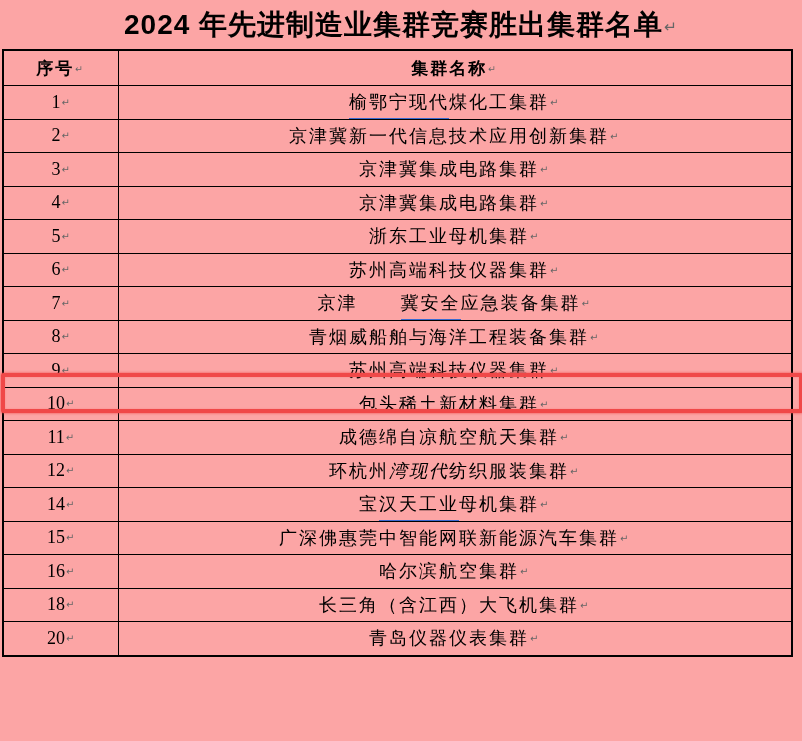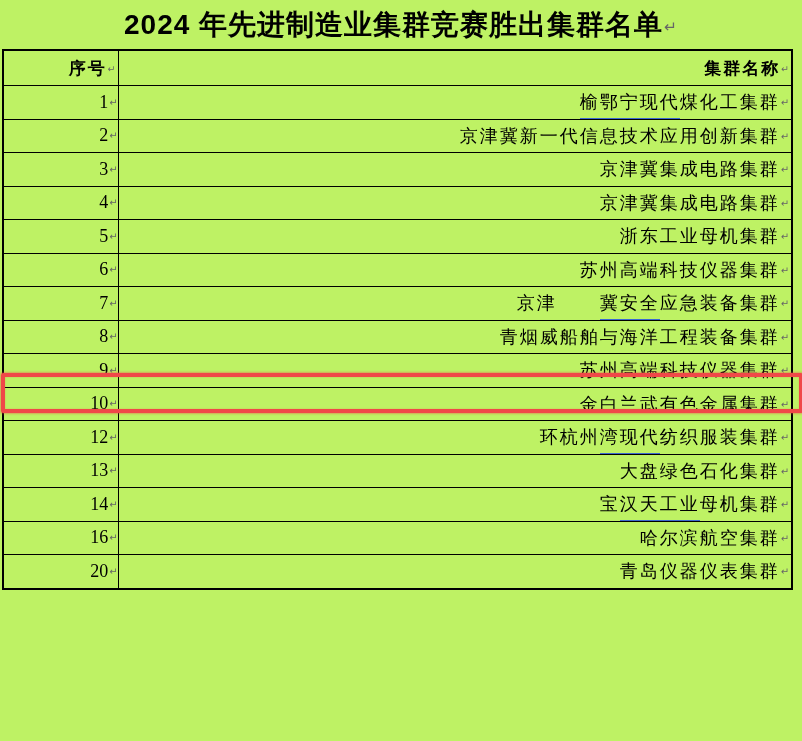--- a/index.html
+++ b/index.html
@@ -1,29 +1,29 @@
 <!DOCTYPE html>
 <html><head>
 <meta charset="utf-8">
 <style>
   html,body{margin:0;padding:0;background:#fff;}
-  #page{position:relative;width:802px;height:741px;background:#bef264;overflow:hidden;
+  #page{position:relative;width:802px;height:741px;background:#fca5a5;overflow:hidden;
         font-family:"Liberation Serif","DejaVu Serif",serif;color:#000;}
 
   
   #doc-title{position:absolute;top:6px;left:0;width:802px;text-align:center;
              font-family:"Liberation Sans","DejaVu Sans",sans-serif;
              font-weight:700;font-size:28px;letter-spacing:1px;white-space:nowrap;}
   .para-mark{font-family:"DejaVu Sans",sans-serif;font-weight:400;color:#666;
              font-size:0.55em;vertical-align:baseline;position:relative;top:-2px;margin-left:1px;}
 
   
   #cluster-table{position:absolute;top:49px;left:2px;width:791px;
                  border-collapse:collapse;table-layout:fixed;}
-  #cluster-table th,#cluster-table td{border:1px solid #000;padding:0;text-align:right;
+  #cluster-table th,#cluster-table td{border:1px solid #000;padding:0;text-align:center;
                  vertical-align:middle;overflow:hidden;white-space:nowrap;}
   #cluster-table{border:2px solid #000;}
   #cluster-table col.c-no{width:115px;}
   #cluster-table thead th{height:34px;font-size:17px;font-weight:700;letter-spacing:2px;}
   #cluster-table tbody td{height:32.5px;font-size:18px;}
   td.cell-no{font-size:18px;letter-spacing:0;}
   td.cell-name{letter-spacing:2px;}
   .u-blue{border-bottom:4px solid #ec4899;padding-bottom:6px;}
 
   
@@ -83,37 +83,45 @@
         <tr>
       <td class="cell-no"><span class="no-text">8</span><span class="para-mark">↵</span></td>
       <td class="cell-name"><span class="pre-text">青烟威船舶与海洋工程装备集群</span><span class="u-text" style="border-bottom-color: rgb(59, 106, 208);"></span><span class="post-text"></span><span class="para-mark">↵</span></td>
     </tr>
         <tr>
       <td class="cell-no"><span class="no-text">9</span><span class="para-mark">↵</span></td>
       <td class="cell-name"><span class="pre-text">苏州高端科技仪器集群</span><span class="u-text" style="border-bottom-color: rgb(59, 106, 208);"></span><span class="post-text"></span><span class="para-mark">↵</span></td>
     </tr>
         <tr>
       <td class="cell-no"><span class="no-text">10</span><span class="para-mark">↵</span></td>
-      <td class="cell-name"><span class="pre-text">金白兰武有色金属集群</span><span class="u-text" style="border-bottom-color: rgb(59, 106, 208);"></span><span class="post-text"></span><span class="para-mark">↵</span></td>
+      <td class="cell-name"><span class="pre-text">包头稀土新材料集群</span><span class="u-text" style="border-bottom-color: rgb(59, 106, 208);"></span><span class="post-text"></span><span class="para-mark">↵</span></td>
+    </tr>
+        <tr>
+      <td class="cell-no"><span class="no-text">11</span><span class="para-mark">↵</span></td>
+      <td class="cell-name"><span class="pre-text">成德绵自凉航空航天集群</span><span class="u-text" style="border-bottom-color: rgb(59, 106, 208);"></span><span class="post-text"></span><span class="para-mark">↵</span></td>
     </tr>
         <tr>
       <td class="cell-no"><span class="no-text">12</span><span class="para-mark">↵</span></td>
-      <td class="cell-name"><span class="pre-text">环杭州</span><span class="u-text u-blue" style="border-bottom-color: rgb(59, 106, 208);">湾现代</span><span class="post-text">纺织服装集群</span><span class="para-mark">↵</span></td>
-    </tr>
-        <tr>
-      <td class="cell-no"><span class="no-text">13</span><span class="para-mark">↵</span></td>
-      <td class="cell-name"><span class="pre-text">大盘绿色石化集群</span><span class="u-text" style="border-bottom-color: rgb(59, 106, 208);"></span><span class="post-text"></span><span class="para-mark">↵</span></td>
+      <td class="cell-name"><span class="pre-text">环杭州</span><span class="u-text u-blue" style="border-bottom-color: rgb(59, 106, 208); font-style: italic;">湾现代</span><span class="post-text">纺织服装集群</span><span class="para-mark">↵</span></td>
     </tr>
         <tr>
       <td class="cell-no"><span class="no-text">14</span><span class="para-mark">↵</span></td>
       <td class="cell-name"><span class="pre-text">宝</span><span class="u-text u-blue" style="border-bottom-color: rgb(59, 106, 208);">汉天工业</span><span class="post-text">母机集群</span><span class="para-mark">↵</span></td>
     </tr>
         <tr>
+      <td class="cell-no"><span class="no-text">15</span><span class="para-mark">↵</span></td>
+      <td class="cell-name"><span class="pre-text">广深佛惠莞中智能网联新能源汽车集群</span><span class="u-text" style="border-bottom-color: rgb(59, 106, 208);"></span><span class="post-text"></span><span class="para-mark">↵</span></td>
+    </tr>
+        <tr>
       <td class="cell-no"><span class="no-text">16</span><span class="para-mark">↵</span></td>
       <td class="cell-name"><span class="pre-text">哈尔滨航空集群</span><span class="u-text" style="border-bottom-color: rgb(59, 106, 208);"></span><span class="post-text"></span><span class="para-mark">↵</span></td>
+    </tr>
+        <tr>
+      <td class="cell-no"><span class="no-text">18</span><span class="para-mark">↵</span></td>
+      <td class="cell-name"><span class="pre-text">长三角（含江西）大飞机集群</span><span class="u-text" style="border-bottom-color: rgb(59, 106, 208);"></span><span class="post-text"></span><span class="para-mark">↵</span></td>
     </tr>
         <tr>
       <td class="cell-no"><span class="no-text">20</span><span class="para-mark">↵</span></td>
       <td class="cell-name"><span class="pre-text">青岛仪器仪表集群</span><span class="u-text" style="border-bottom-color: rgb(59, 106, 208);"></span><span class="post-text"></span><span class="para-mark">↵</span></td>
     </tr>
       </tbody>
   </table>
 
   <div id="highlight-box" style="top: 373px; border-color: rgb(240, 72, 72);"></div>
 

